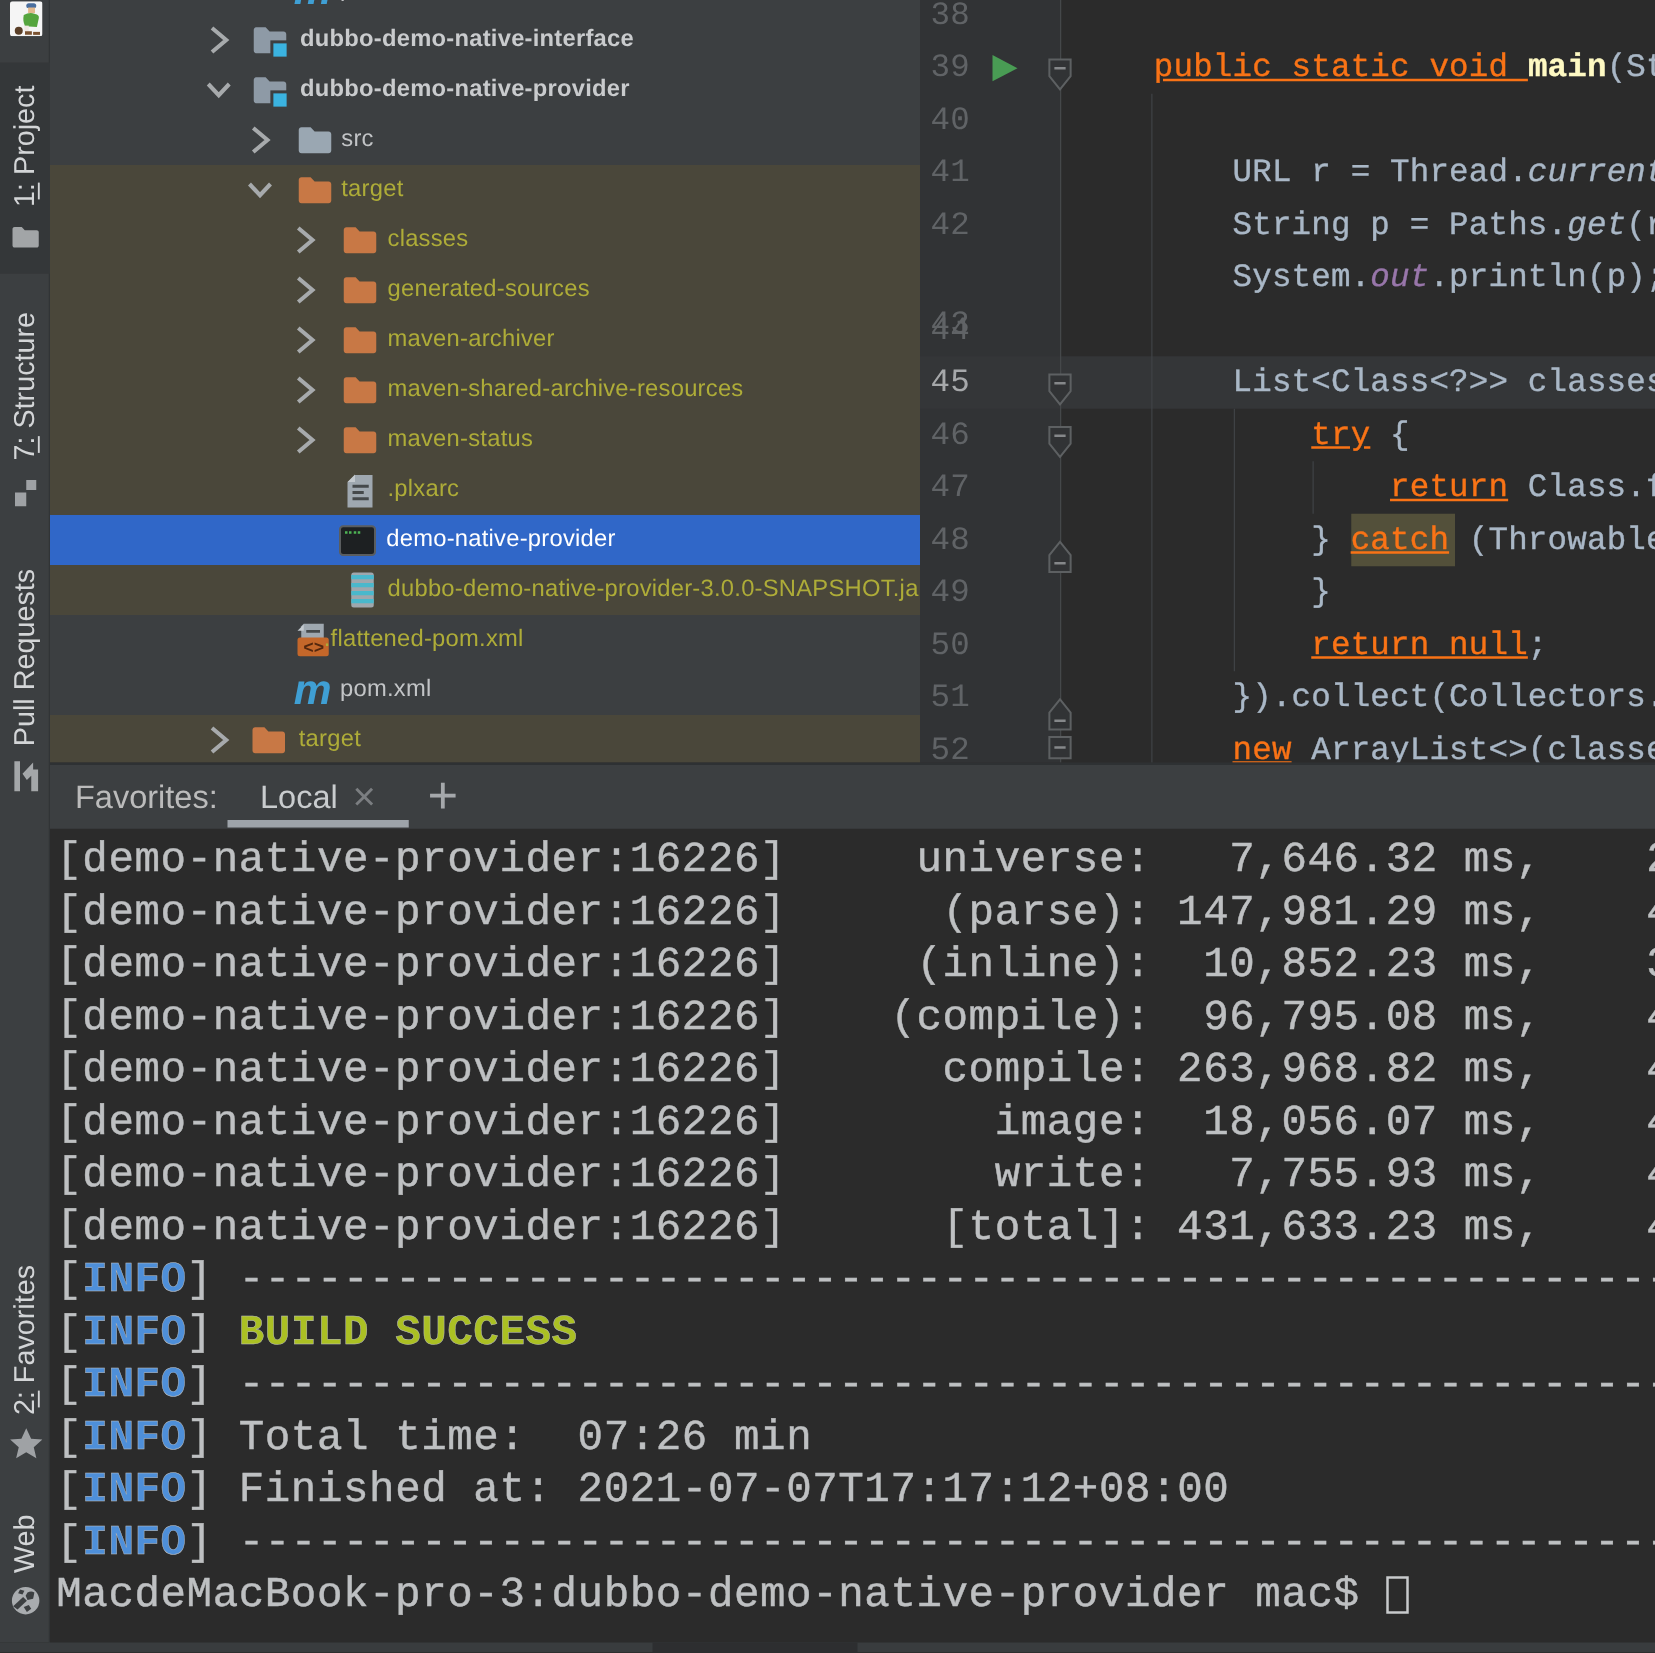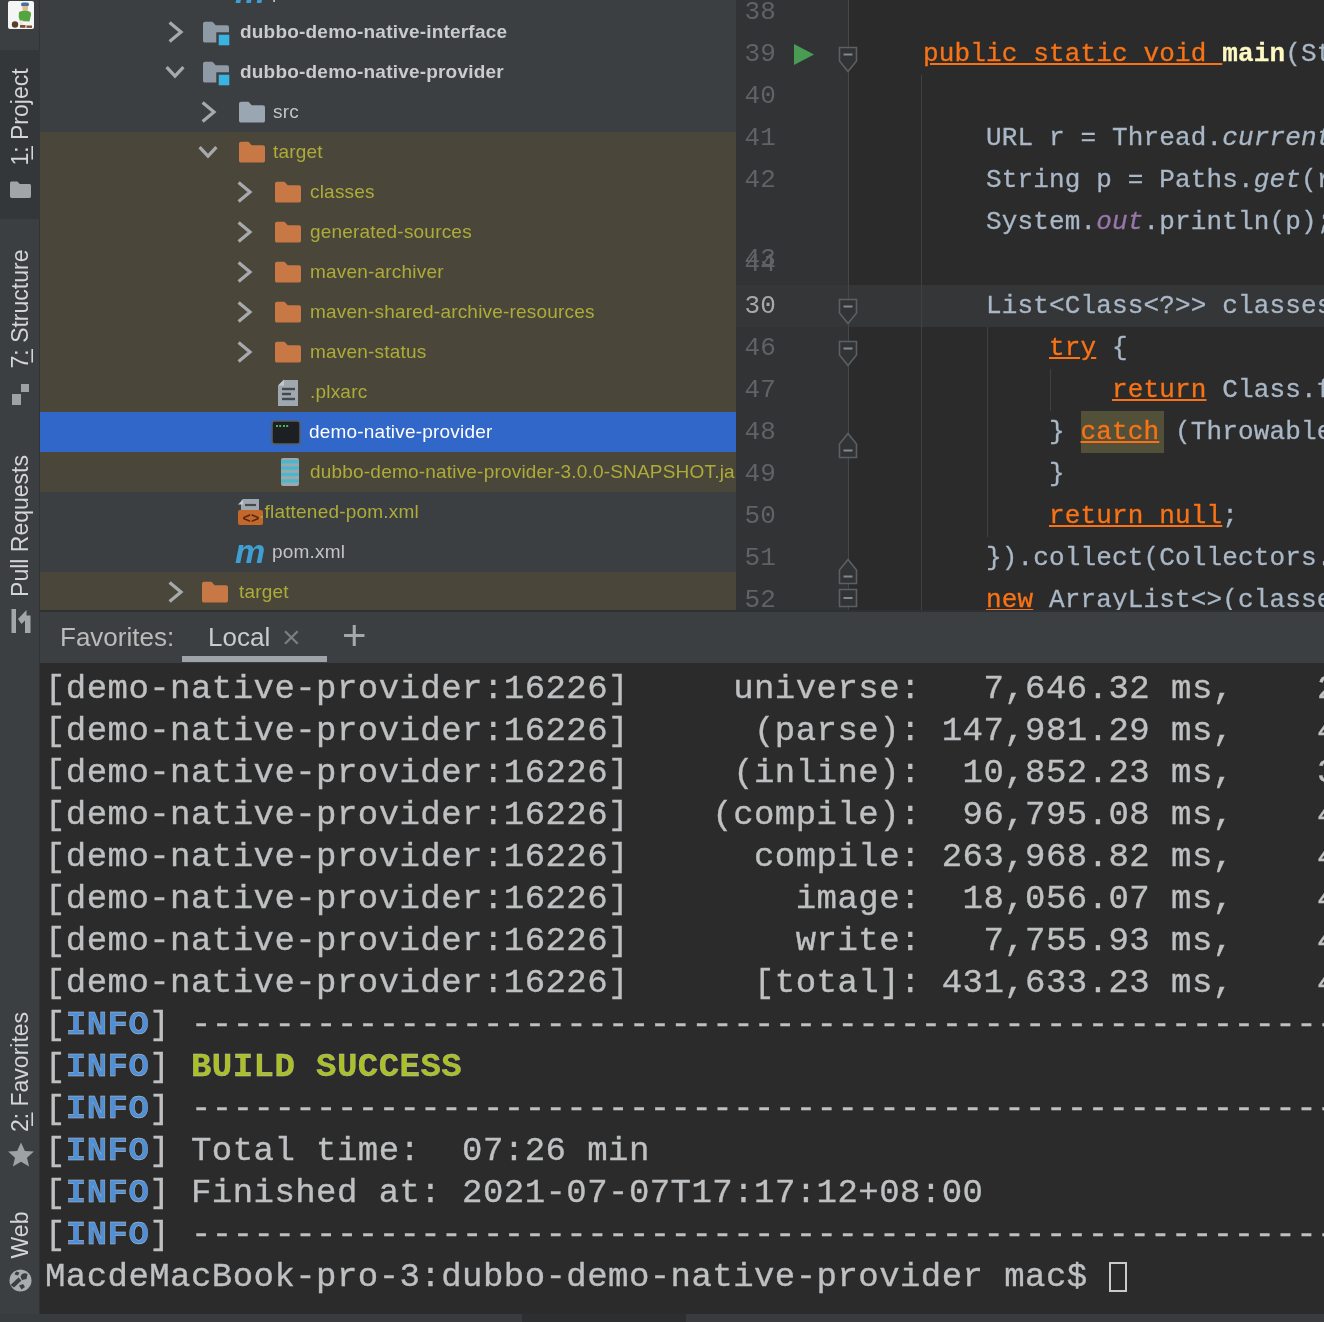--- a/index.html
+++ b/index.html
@@ -193,21 +193,21 @@
 
     <div class="abs" style="left:112px;top:0;width:1px;height:612px;background:#45484a;"></div>
     <div id="gutter">
       <div class="lnum" style="top:-9px;">38</div>
       <div class="lnum" style="top:33px;">39</div>
       <div class="lnum" style="top:75px;">40</div>
       <div class="lnum" style="top:117px;">41</div>
       <div class="lnum" style="top:159px;">42</div>
       <div class="lnum" style="top:201px;margin-top:37px;">43</div>
       <div class="lnum" style="top:243px;">44</div>
-      <div class="lnum" style="top:285px;color:#a6a8aa;">30</div>
+      <div class="lnum" style="top:285px;color:#a6a8aa;">45</div>
       <div class="lnum" style="top:327px;">46</div>
       <div class="lnum" style="top:369px;">47</div>
       <div class="lnum" style="top:411px;">48</div>
       <div class="lnum" style="top:453px;">49</div>
       <div class="lnum" style="top:495px;">50</div>
       <div class="lnum" style="top:537px;">51</div>
       <div class="lnum" style="top:579px;">52</div>
       <svg class="abs" style="left:57px;top:43px;" width="22" height="24" viewBox="0 0 22 24">
           <polygon points="1,1 21,11.5 1,22" fill="#499c54"></polygon>
         </svg>

